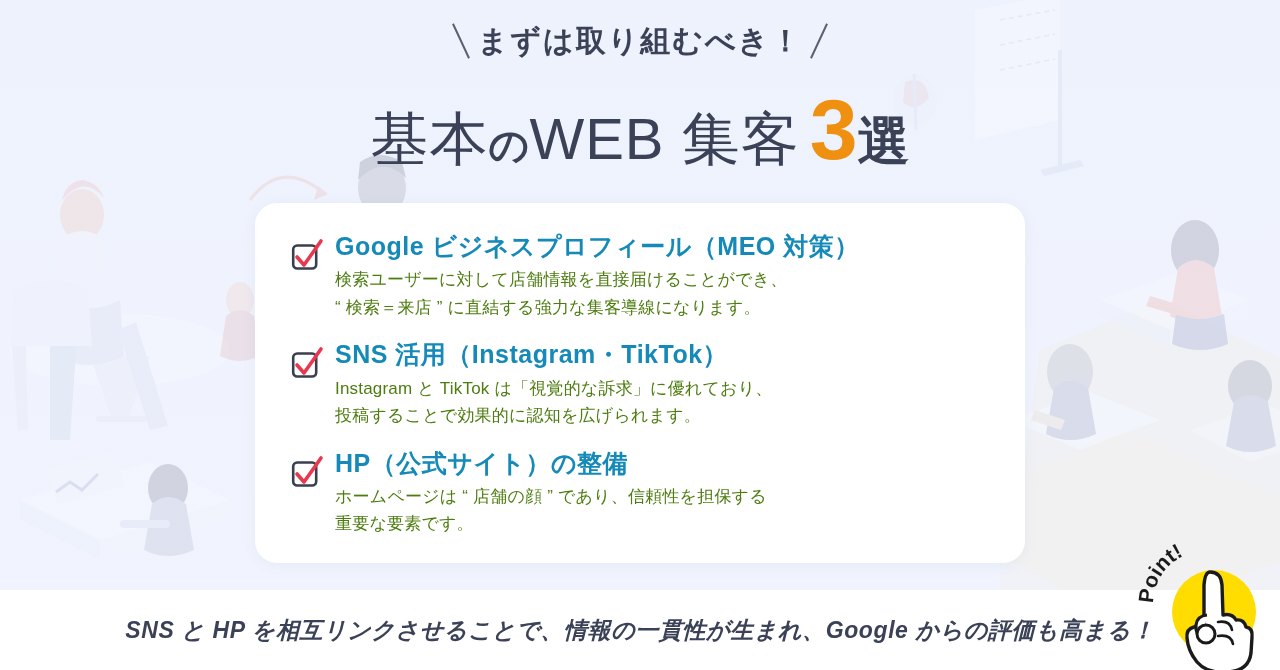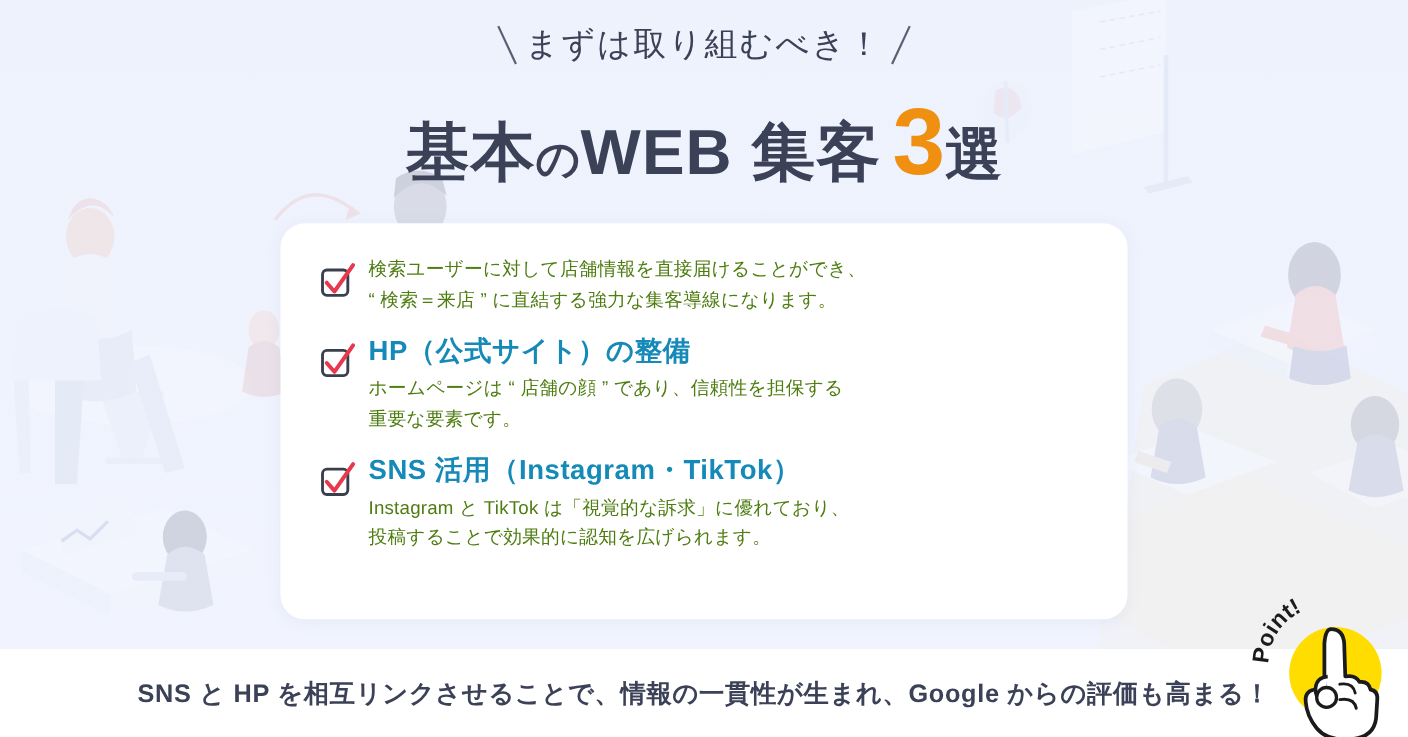--- a/index.html
+++ b/index.html
@@ -41,21 +41,21 @@
     width: 1280px;
     text-align: center;
     display: flex;
     align-items: center;
     justify-content: center;
     gap: 16px;
     z-index: 5;
   }
   .kicker-text {
     font-size: 30px;
-    font-weight: 400;
+    font-weight: 700;
     color: #3b4257;
     letter-spacing: 2px;
     line-height: 1.2;
     white-space: nowrap;
   }
   .slash {
     display: inline-block;
     width: 2px;
     height: 38px;
     background: #5a6074;
@@ -68,21 +68,21 @@
     top: 86px;
     left: 0;
     width: 1280px;
     text-align: center;
     z-index: 5;
     white-space: nowrap;
     line-height: 1;
   }
   .mt-part {
     font-size: 58px;
-    font-weight: 700;
+    font-weight: 400;
     color: #3b4257;
     letter-spacing: 1px;
     vertical-align: baseline;
   }
   .mt-no {
     font-size: 40px;
     font-weight: 800;
     color: #3b4257;
     vertical-align: baseline;
   }
@@ -156,20 +156,21 @@
     position: absolute;
     left: 0;
     bottom: 0;
     width: 1280px;
     height: 80px;
     background: #ffffff;
     display: flex;
     align-items: center;
     justify-content: center;
     z-index: 6;
+    font-style: italic;
   }
   .bottom-text {
     font-size: 23px;
     font-weight: 700;
     color: #3b4257;
     letter-spacing: 0.6px;
     white-space: nowrap;
   }
 
   
@@ -357,53 +358,54 @@
   <div class="card">
 
     <div class="item">
       <span class="check-icon">
         <svg width="30" height="30" viewBox="0 0 30 30" xmlns="http://www.w3.org/2000/svg">
           <rect x="2.2" y="4.5" width="23" height="23" rx="4" ry="4" fill="#ffffff" stroke="#3a3f4d" stroke-width="2.6"></rect>
           <path d="M6 16 L13 24 L30 0" fill="none" stroke="#e8384f" stroke-width="3.6" stroke-linecap="round" stroke-linejoin="round"></path>
         </svg>
       </span>
       <div class="item-body">
+        <div class="item-title">Google ビジネスプロフィール（MEO 対策）</div>
         <div class="item-desc">検索ユーザーに対して店舗情報を直接届けることができ、
 “ 検索＝来店 ” に直結する強力な集客導線になります。</div>
+      </div>
+    </div>
+
+    <div class="item">
+      <span class="check-icon">
+        <svg width="30" height="30" viewBox="0 0 30 30" xmlns="http://www.w3.org/2000/svg">
+          <rect x="2.2" y="4.5" width="23" height="23" rx="4" ry="4" fill="#ffffff" stroke="#3a3f4d" stroke-width="2.6"></rect>
+          <path d="M6 16 L13 24 L30 0" fill="none" stroke="#e8384f" stroke-width="3.6" stroke-linecap="round" stroke-linejoin="round"></path>
+        </svg>
+      </span>
+      <div class="item-body">
+        <div class="item-title">SNS 活用（Instagram・TikTok）</div>
+        <div class="item-desc">Instagram と TikTok は「視覚的な訴求」に優れており、
+投稿することで効果的に認知を広げられます。</div>
       </div>
     </div>
 
     <div class="item">
       <span class="check-icon">
         <svg width="30" height="30" viewBox="0 0 30 30" xmlns="http://www.w3.org/2000/svg">
           <rect x="2.2" y="4.5" width="23" height="23" rx="4" ry="4" fill="#ffffff" stroke="#3a3f4d" stroke-width="2.6"></rect>
           <path d="M6 16 L13 24 L30 0" fill="none" stroke="#e8384f" stroke-width="3.6" stroke-linecap="round" stroke-linejoin="round"></path>
         </svg>
       </span>
       <div class="item-body">
         <div class="item-title">HP（公式サイト）の整備</div>
         <div class="item-desc">ホームページは “ 店舗の顔 ” であり、信頼性を担保する
 重要な要素です。</div>
       </div>
     </div>
 
-    <div class="item">
-      <span class="check-icon">
-        <svg width="30" height="30" viewBox="0 0 30 30" xmlns="http://www.w3.org/2000/svg">
-          <rect x="2.2" y="4.5" width="23" height="23" rx="4" ry="4" fill="#ffffff" stroke="#3a3f4d" stroke-width="2.6"></rect>
-          <path d="M6 16 L13 24 L30 0" fill="none" stroke="#e8384f" stroke-width="3.6" stroke-linecap="round" stroke-linejoin="round"></path>
-        </svg>
-      </span>
-      <div class="item-body">
-        <div class="item-title">SNS 活用（Instagram・TikTok）</div>
-        <div class="item-desc">Instagram と TikTok は「視覚的な訴求」に優れており、
-投稿することで効果的に認知を広げられます。</div>
-      </div>
-    </div>
-
   </div>
 
   <div class="bottom-banner">
     <span class="bottom-text">SNS と HP を相互リンクさせることで、情報の一貫性が生まれ、Google からの評価も高まる！</span>
   </div>
 
   <div class="point-badge">
     <svg width="118" height="118" viewBox="0 0 118 118" xmlns="http://www.w3.org/2000/svg">
       <defs>
         <path id="arcPath" d="M 10 66 A 52 52 0 0 1 78 8" fill="none"></path>

